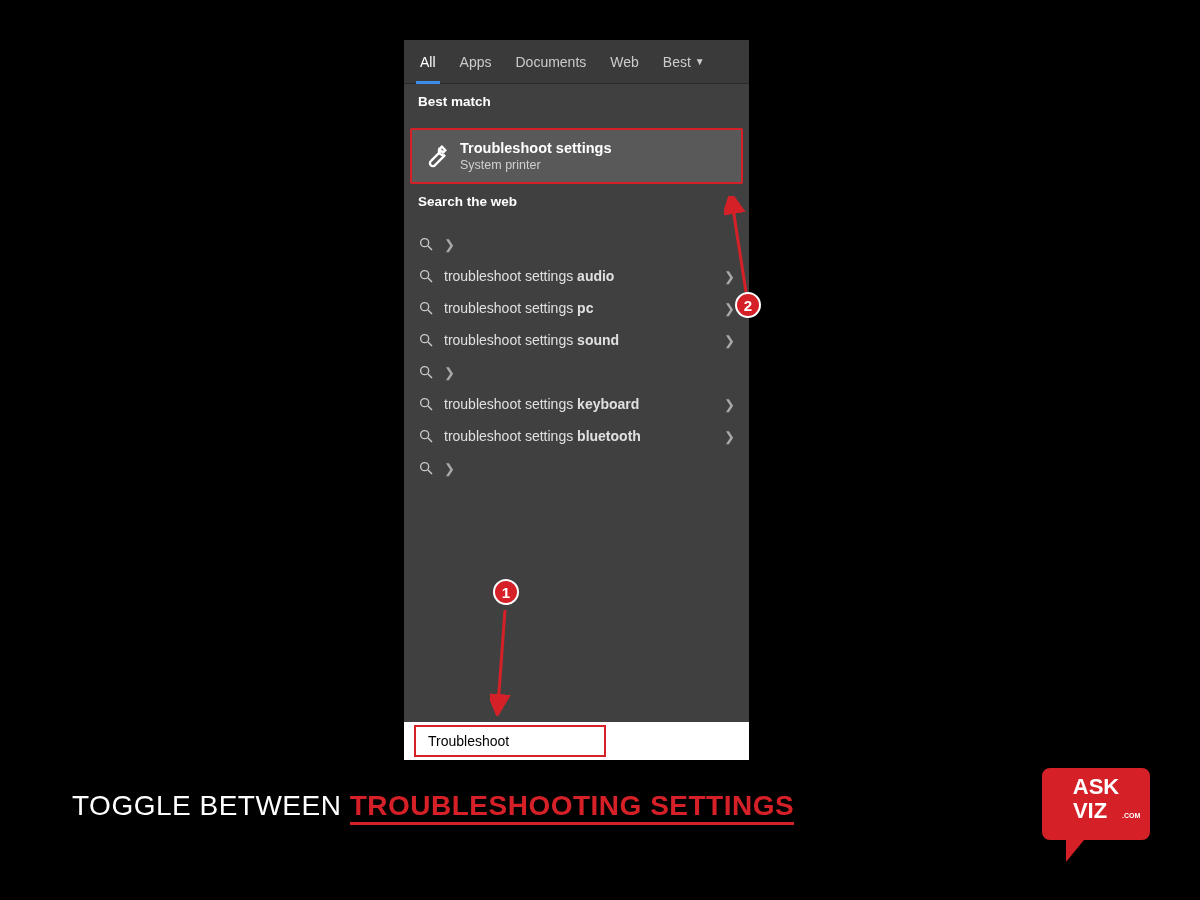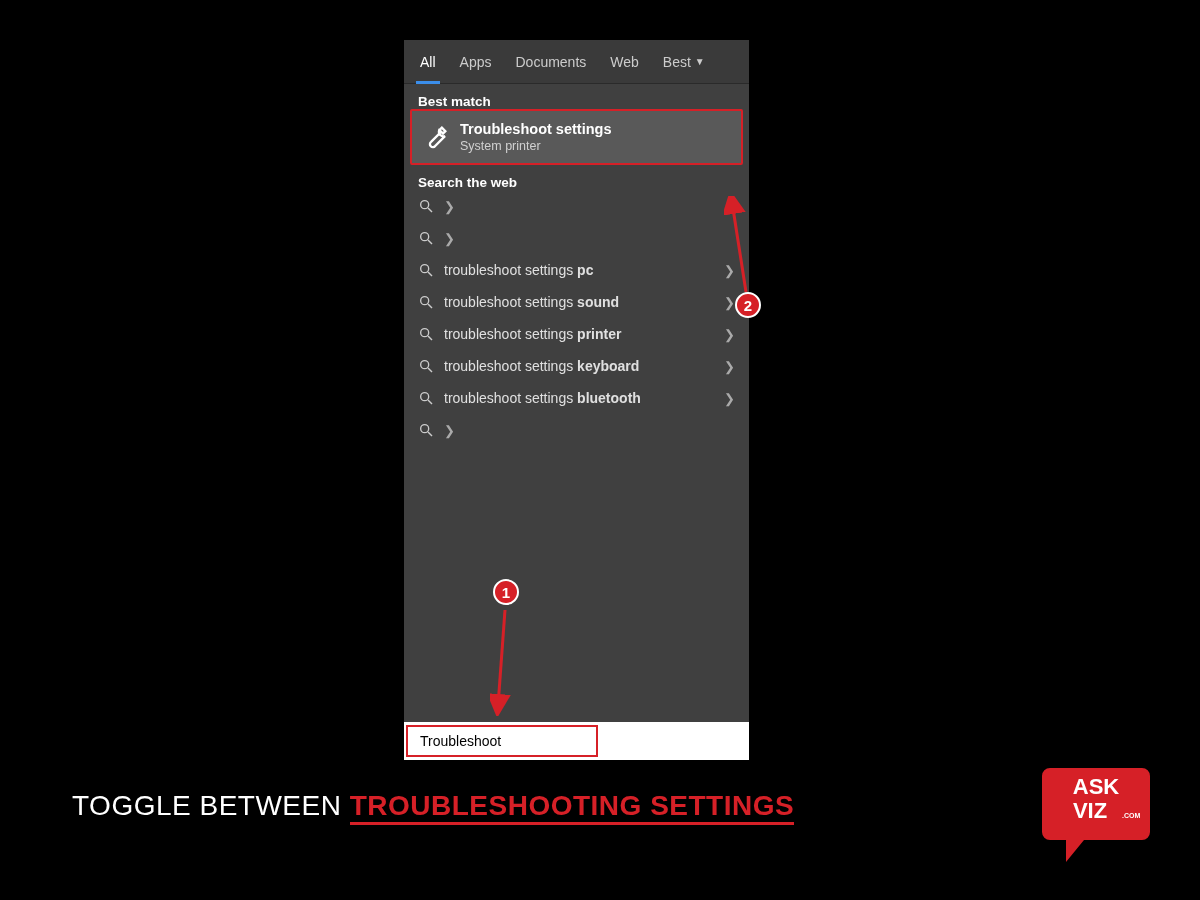--- a/index.html
+++ b/index.html
@@ -52,21 +52,21 @@
     background: #3b8eea;
   }
   .tab .chev {
     margin-left: 4px;
     font-size: 10px;
   }
   .section-label {
     color: #fff;
     font-size: 13.5px;
     font-weight: 600;
-    padding: 10px 14px 0;
+    padding: 10px 14px 19px;
   }
   .best-match {
     margin: 0 6px;
     background: #595959;
     border: 2px solid #d62027;
     border-radius: 2px;
     display: flex;
     align-items: center;
     padding: 10px 10px;
     cursor: pointer;
@@ -115,21 +115,21 @@
   .search-box-wrap {
     height: 38px;
     background: #fff;
     display: flex;
     align-items: center;
     margin-top: auto;
   }
   .search-box {
     width: 192px;
     height: 32px;
-    margin: 0 2px;
+    margin: 0 10px;
     border: 2px solid #d62027;
     display: flex;
     align-items: center;
     padding: 0 6px;
     background: #fff;
   }
   .search-box .srch-dark {
     width: 16px;
     height: 16px;
     margin-right: 6px;
@@ -222,20 +222,21 @@
           <circle cx="10" cy="10" r="6" fill="none" stroke="#ccc" stroke-width="2"></circle>
           <line x1="15" y1="15" x2="21" y2="21" stroke="#ccc" stroke-width="2"></line>
         </svg>
         <span class="chevron">❯</span>
       </div>
       <div class="web-item">
         <svg class="srch" viewBox="0 0 24 24">
           <circle cx="10" cy="10" r="6" fill="none" stroke="#ccc" stroke-width="2"></circle>
           <line x1="15" y1="15" x2="21" y2="21" stroke="#ccc" stroke-width="2"></line>
         </svg>
+        <span class="txt"><span>troubleshoot settings </span><span class="bold">audio</span></span>
         <span class="chevron">❯</span>
       </div>
       <div class="web-item">
         <svg class="srch" viewBox="0 0 24 24">
           <circle cx="10" cy="10" r="6" fill="none" stroke="#ccc" stroke-width="2"></circle>
           <line x1="15" y1="15" x2="21" y2="21" stroke="#ccc" stroke-width="2"></line>
         </svg>
         <span class="txt"><span>troubleshoot settings </span><span class="bold">pc</span></span>
         <span class="chevron">❯</span>
       </div>
@@ -245,21 +246,20 @@
           <line x1="15" y1="15" x2="21" y2="21" stroke="#ccc" stroke-width="2"></line>
         </svg>
         <span class="txt"><span>troubleshoot settings </span><span class="bold">sound</span></span>
         <span class="chevron">❯</span>
       </div>
       <div class="web-item">
         <svg class="srch" viewBox="0 0 24 24">
           <circle cx="10" cy="10" r="6" fill="none" stroke="#ccc" stroke-width="2"></circle>
           <line x1="15" y1="15" x2="21" y2="21" stroke="#ccc" stroke-width="2"></line>
         </svg>
-        <span class="txt"><span>troubleshoot settings </span><span class="bold">printer</span></span>
         <span class="chevron">❯</span>
       </div>
       <div class="web-item">
         <svg class="srch" viewBox="0 0 24 24">
           <circle cx="10" cy="10" r="6" fill="none" stroke="#ccc" stroke-width="2"></circle>
           <line x1="15" y1="15" x2="21" y2="21" stroke="#ccc" stroke-width="2"></line>
         </svg>
         <span class="txt"><span>troubleshoot settings </span><span class="bold">keyboard</span></span>
         <span class="chevron">❯</span>
       </div>

